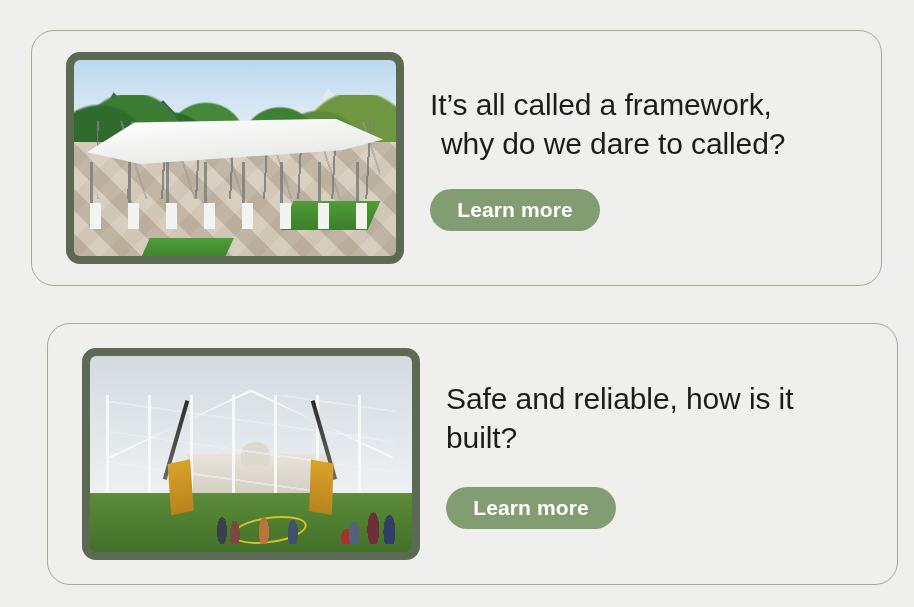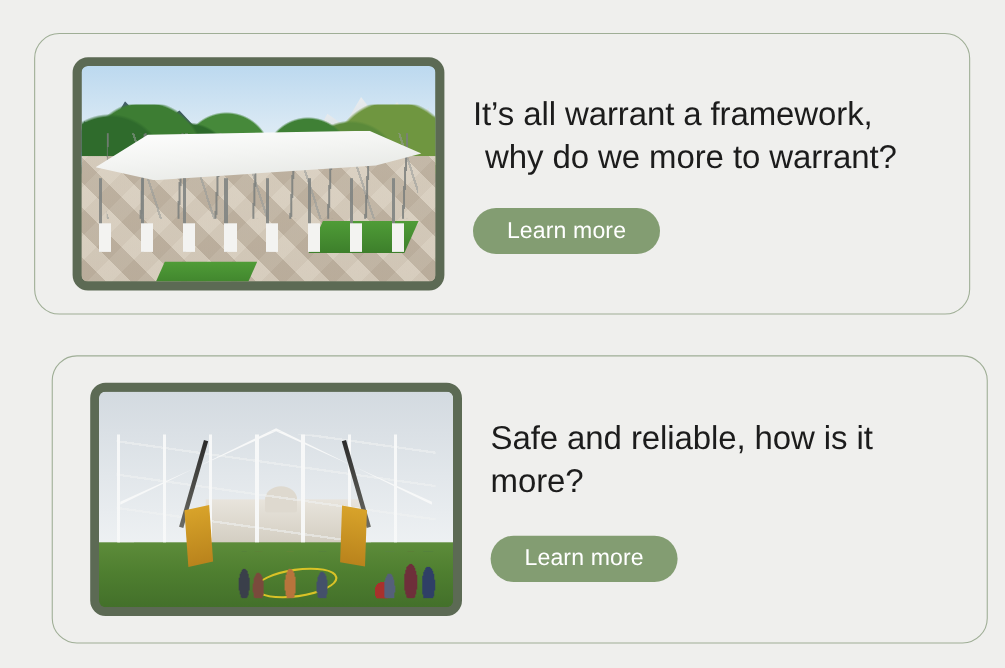--- a/index.html
+++ b/index.html
@@ -224,21 +224,21 @@
     justify-content: center;
     min-width: 170px;
     height: 42px;
     padding: 0 22px;
     box-sizing: border-box;
     background: #839d72;
     color: #ffffff;
     border: none;
     border-radius: 21px;
     font-size: 21px;
-    font-weight: normal;
+    font-weight: bold;
     font-family: "Liberation Sans", sans-serif;
     cursor: pointer;
     letter-spacing: .1px;
   }
   .card-2 .learn-btn { margin-top: 30px; }
 </style>
 </head>
 <body>
 
 <div class="page">
@@ -257,21 +257,21 @@
         <div class="grass1a"></div>
         <div class="grass1b"></div>
         <div class="frame1"></div>
         <div class="roof1"></div>
         <div class="posts1"></div>
         <div class="bases1"></div>
       </div>
     </div>
 
     <div class="card-body">
-      <h2 class="heading"><span>It’s all warrant a framework,</span><br><span class="line-2">why do we more to warrant?</span></h2>
+      <h2 class="heading"><span>It’s all called a framework,</span><br><span class="line-2">why do we dare to called?</span></h2>
 
       <button class="learn-btn">Learn more</button>
     </div>
   </section>
 
   <section class="card card-2">
 
     <div class="thumb-frame">
       <div class="thumb">
         <div class="sky2"></div>
@@ -283,19 +283,19 @@
         <div class="brace2a"></div>
         <div class="brace2b"></div>
         <div class="crane2a"></div>
         <div class="crane2b"></div>
         <div class="rope2"></div>
         <div class="people2"></div>
       </div>
     </div>
 
     <div class="card-body">
-      <h2 class="heading"><span>Safe and reliable, how is it</span><br><span>more?</span></h2>
+      <h2 class="heading"><span>Safe and reliable, how is it</span><br><span>built?</span></h2>
 
       <button class="learn-btn">Learn more</button>
     </div>
   </section>
 
 </div>
 
 </body></html>

